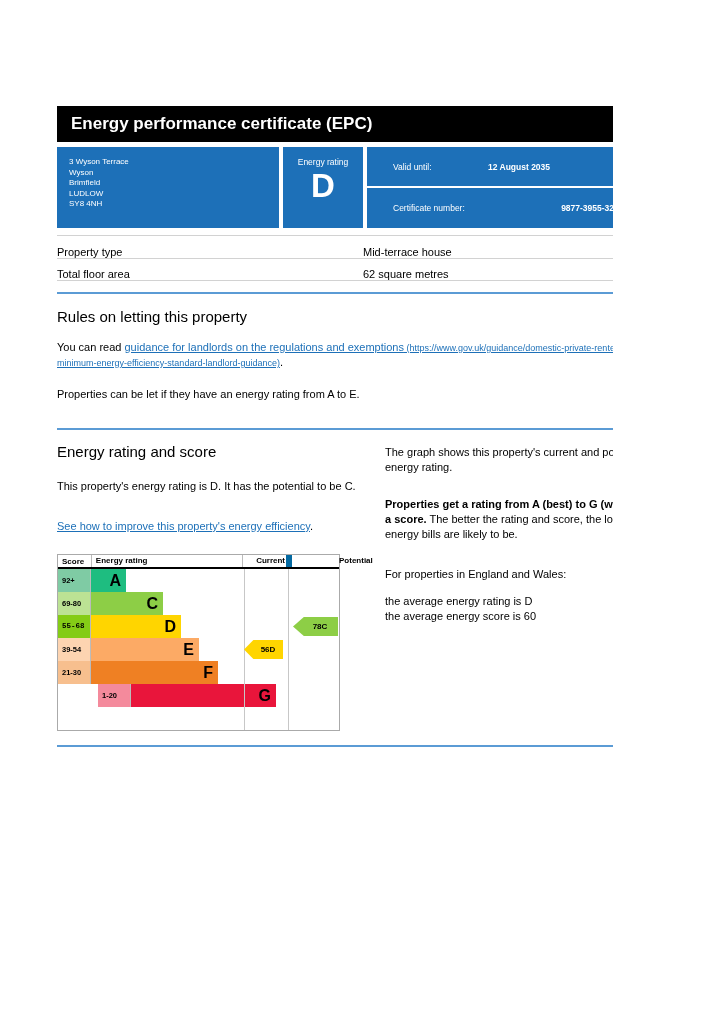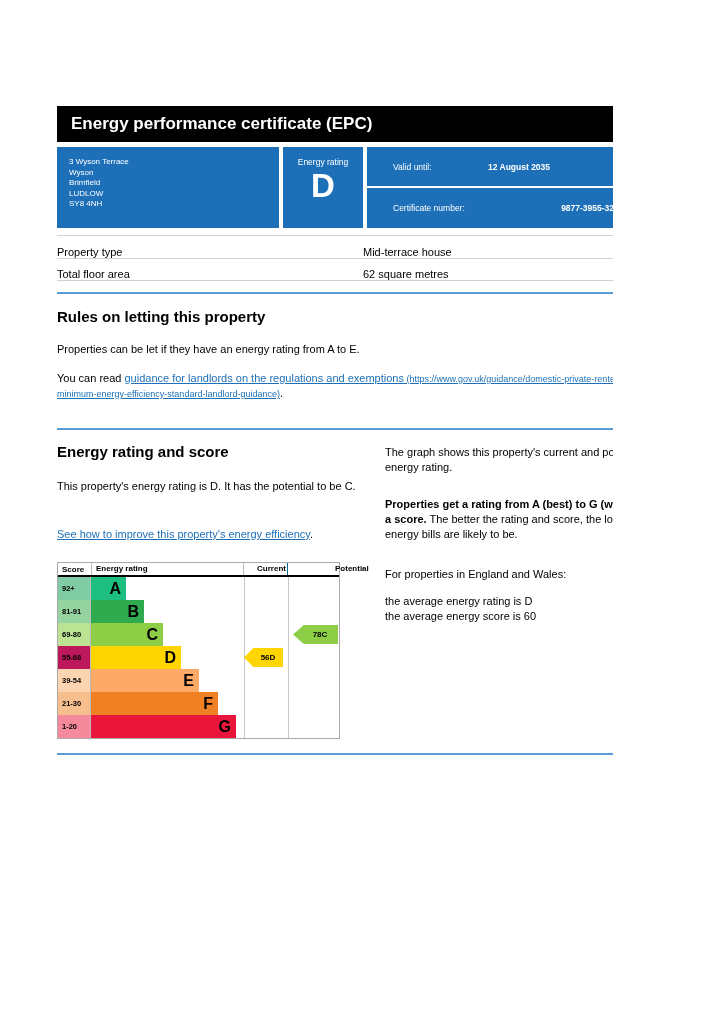--- a/index.html
+++ b/index.html
@@ -46,47 +46,47 @@
   .prop-row { display: flex; height: 23px; align-items: flex-end; border-top: 1px solid #d2d2d2; font-size: 11px; }
   .prop-row:last-child { border-bottom: 1px solid #d2d2d2; }
   .prop-label { width: 306px; }
   .prop-value { flex: 1; }
 
   .blue-hr { height: 2px; background: #5b9bd5; border: 0; }
   .hr1 { margin-top: 11px; }
   .hr2 { margin-top: 27px; }
   .hr3 { margin-top: 14px; }
 
-  h2.section-heading { font-size: 15px; font-weight: bold; }
+  h2.section-heading { font-size: 15px; font-weight: normal; }
   .rules-section h2 { margin-top: 14px; }
   .body-text { font-size: 11px; line-height: 14px; }
   .rules-section .p1 { margin-top: 17px; }
   .rules-section .p2 { margin-top: 15px; }
   a.doc-link { color: #1d70b8; text-decoration: underline; cursor: pointer; }
   .link-url { font-size: 9px; }
 
   
   .columns { display: flex; margin-top: 13px; }
   .col-left { width: 328px; }
   .col-right { width: 282px; }
   .col-left .p-rating { margin-top: 19px; }
-  .col-left .p-link { margin-top: 34px; }
+  .col-left .p-link { margin-top: 26px; }
   .col-right .rp { font-size: 11px; line-height: 15px; }
   .col-right .rp1 { margin-top: 2px; }
   .col-right .rp2 { margin-top: 22px; }
   .col-right .rp3 { margin-top: 25px; }
   .col-right .rp4 { margin-top: 12px; }
 
   
   .epc-chart { margin-top: 21px; width: 283px; border: 1px solid #aaa; background: #fff; }
   .epc-header { display: flex; height: 14px; border-bottom: 2px solid #000; font-size: 8px; font-weight: bold; align-items: center; }
   .epc-h-score { width: 33px; padding-left: 4px; }
   .epc-h-rating { width: 152px; padding-left: 4px; border-left: 1px solid #bbb; height: 100%; line-height: 12px; }
   .epc-h-current { width: 44px; text-align: center; border-left: 1px solid #bbb; height: 100%; line-height: 12px; padding-left: 12px; }
-  .epc-h-potential { width: 52px; text-align: center; border-left: 1px solid #0369a1; height: 100%; line-height: 12px; padding-left: 47px; }
+  .epc-h-potential { width: 52px; text-align: center; border-left: 6px solid #0369a1; height: 100%; line-height: 12px; padding-left: 47px; }
   .epc-rows { position: relative; height: 161px; }
   .epc-row { display: flex; height: 23px; }
   .epc-score {
     width: 33px; font-size: 7.5px; font-weight: bold;
     line-height: 23px; padding-left: 4px; border-right: 1px solid #bbb;
   }
   .epc-bar {
     height: 23px; font-size: 16px; font-weight: bold;
     text-align: right; line-height: 23px; padding-right: 5px; color: #000;
   }
@@ -140,22 +140,22 @@
       <div class="prop-row">
         <div class="prop-label">Total floor area</div>
         <div class="prop-value">62 square metres</div>
       </div>
     </div>
 
     <div class="blue-hr hr1"></div>
 
     <div class="rules-section">
       <h2 class="section-heading">Rules on letting this property</h2>
+      <p class="body-text p2"><span>You can read </span><a class="doc-link"><span>guidance for landlords on the regulations and exemptions</span><span class="link-url"> (https://www.gov.uk/guidance/domestic-private-rented-property-minimum-energy-efficiency-standard-landlord-guidance)</span></a><span>.</span></p>
       <p class="body-text p1">Properties can be let if they have an energy rating from A to E.</p>
-      <p class="body-text p2"><span>You can read </span><a class="doc-link"><span>guidance for landlords on the regulations and exemptions</span><span class="link-url"> (https://www.gov.uk/guidance/domestic-private-rented-property-minimum-energy-efficiency-standard-landlord-guidance)</span></a><span>.</span></p>
     </div>
 
     <div class="blue-hr hr2"></div>
 
     <div class="columns">
       <div class="col-left">
         <h2 class="section-heading">Energy rating and score</h2>
         <p class="body-text p-rating">This property's energy rating is D. It has the potential to be C.</p>
         <p class="body-text p-link"><a class="doc-link">See how to improve this property's energy efficiency</a><span>.</span></p>
 
@@ -165,41 +165,37 @@
             <div class="epc-h-rating">Energy rating</div>
             <div class="epc-h-current">Current</div>
             <div class="epc-h-potential">Potential</div>
           </div>
           <div class="epc-rows" id="epc-rows">
               <div class="epc-row">
                 <div class="epc-score" style="background: rgb(127, 203, 164);">92+</div>
                 <div class="epc-bar" style="width: 35px; background: rgb(30, 189, 128);">A</div>
               </div>
               <div class="epc-row">
-                <div class="epc-score" style="background: rgb(149, 211, 160);">81-91</div>
-                <div class="epc-bar" style="width: 53px; background: rgb(47, 170, 79);">B</div>
-              </div>
-              <div class="epc-row">
                 <div class="epc-score" style="background: rgb(188, 226, 148);">69-80</div>
                 <div class="epc-bar" style="width: 72px; background: rgb(141, 206, 70);">C</div>
               </div>
               <div class="epc-row">
-                <div class="epc-score" style="background: #be185d;">55-68</div>
+                <div class="epc-score" style="background: #84cc16; font-family: Liberation Mono, monospace;">55-68</div>
                 <div class="epc-bar" style="width: 90px; background: rgb(255, 213, 0);">D</div>
               </div>
               <div class="epc-row">
                 <div class="epc-score" style="background: rgb(253, 212, 177);">39-54</div>
                 <div class="epc-bar" style="width: 108px; background: rgb(252, 170, 101);">E</div>
               </div>
               <div class="epc-row">
                 <div class="epc-score" style="background: rgb(247, 191, 142);">21-30</div>
                 <div class="epc-bar" style="width: 127px; background: rgb(239, 128, 35);">F</div>
               </div>
               <div class="epc-row">
-                <div class="epc-score" style="background: rgb(244, 138, 156);">1-20</div>
+                <div class="epc-score" style="background: rgb(244, 138, 156); margin-left: 40px;">1-20</div>
                 <div class="epc-bar" style="width: 145px; background: rgb(233, 21, 59);">G</div>
               </div>
               <div class="epc-vline" style="left: 186px;"></div>
               <div class="epc-vline" style="left: 230px;"></div>
               <div class="epc-arrow" style="left: 186px; width: 39px; top: 71px; background: rgb(255, 213, 0);">
                 <span>56</span>
                 <span>D</span>
               </div>
               <div class="epc-arrow" style="left: 235px; width: 45px; top: 48px; background: rgb(141, 206, 70);">
                 <span>78</span>

